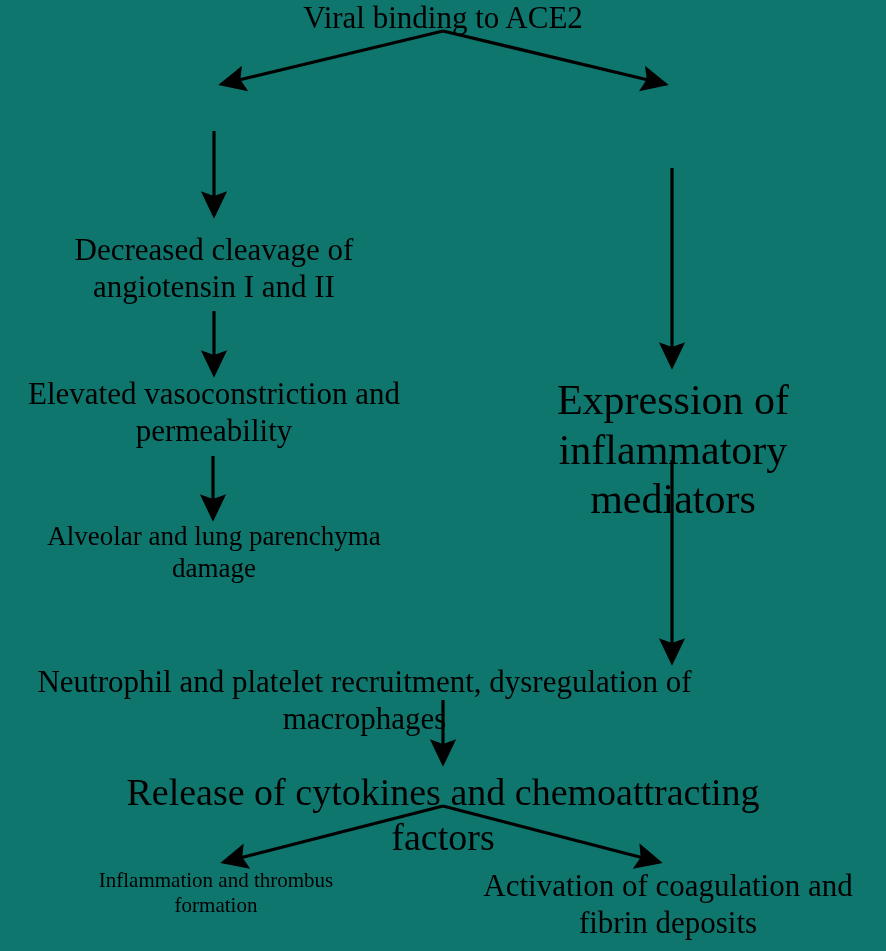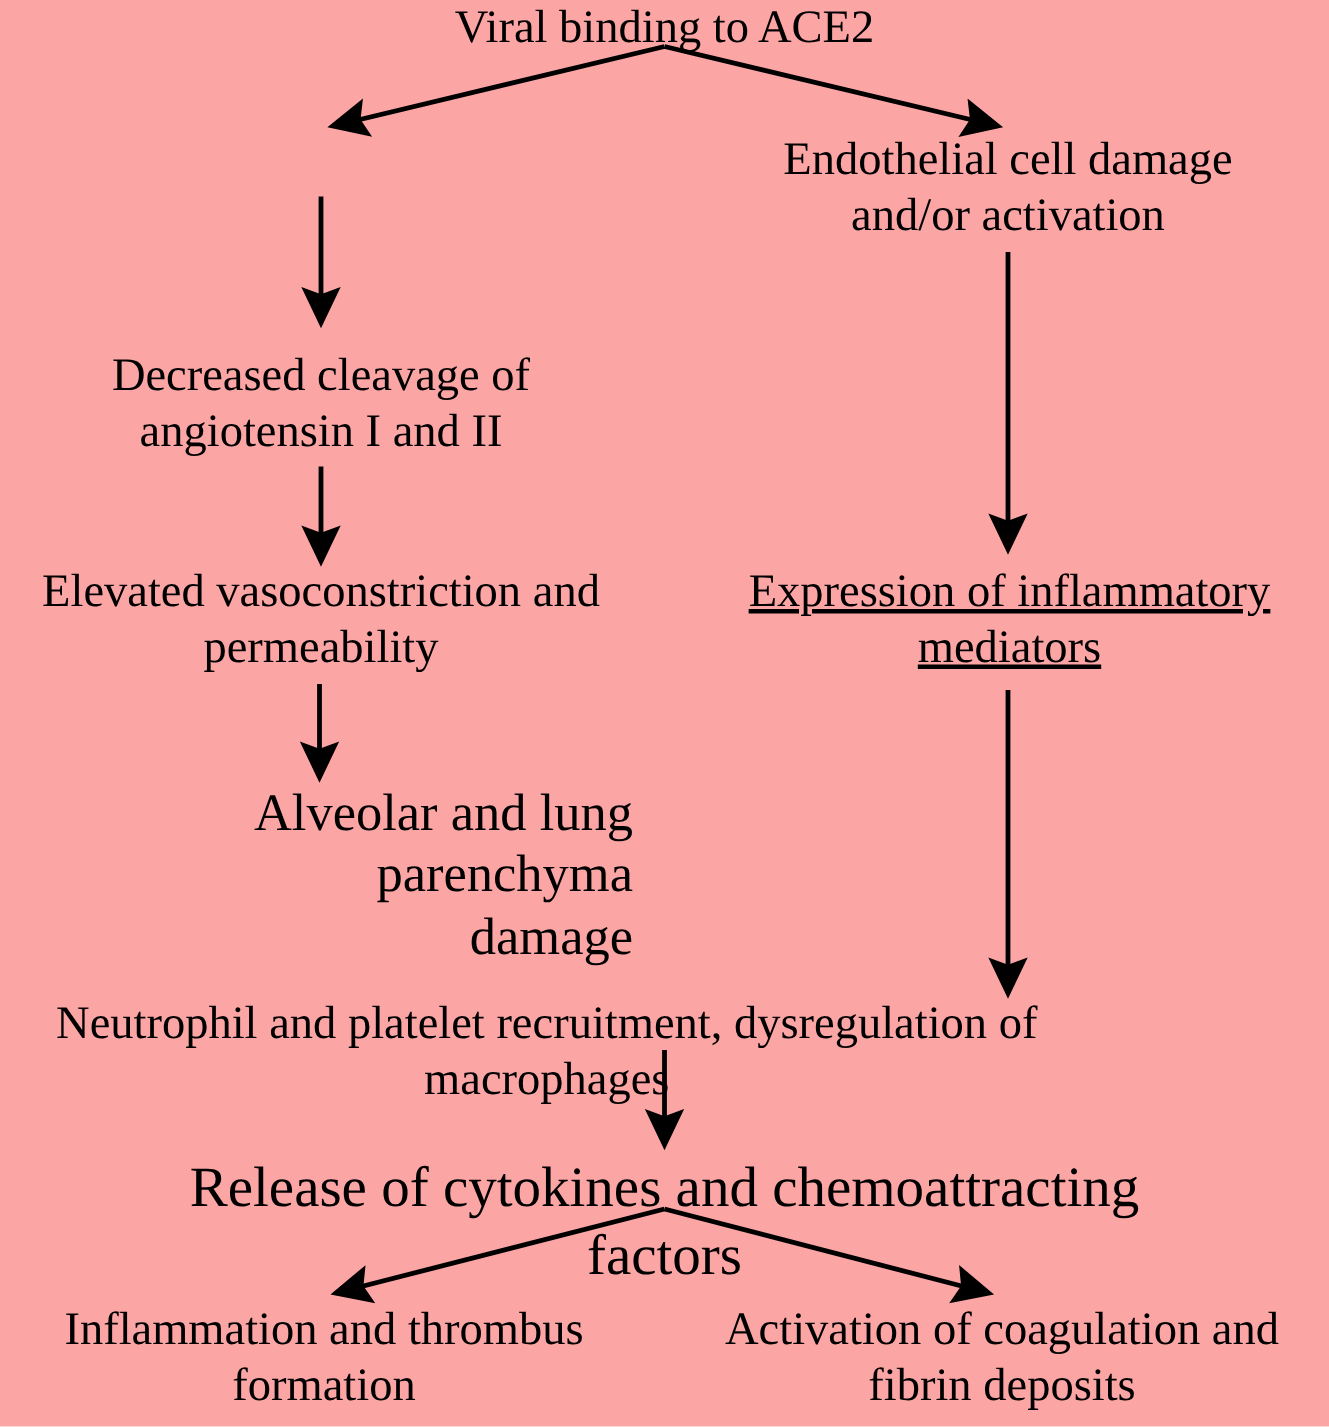--- a/index.html
+++ b/index.html
@@ -4,21 +4,21 @@
 <style>
   html, body {
     margin: 0;
     padding: 0;
     background: #ffffff;
   }
   #canvas {
     position: relative;
     width: 886px;
     height: 951px;
-    background: #fca5a5;
+    background: #0f766e;
     overflow: hidden;
     font-family: "Liberation Serif", "DejaVu Serif", serif;
     color: #000000;
   }
   #edges {
     position: absolute;
     left: 0;
     top: 0;
     width: 886px;
     height: 951px;
@@ -31,25 +31,25 @@
     color: #000000;
     white-space: pre-line;
     font-weight: 400;
   }
   
   .n-root     { left: 243px; top: 0px;   width: 400px; font-size: 31px; }
   .n-down     { left: 14px;  top: 88px;  width: 400px; font-size: 31px; }
   .n-endo     { left: 472px; top: 88px;  width: 400px; font-size: 31px; }
   .n-cleav    { left: 14px;  top: 232px; width: 400px; font-size: 31px; }
   .n-elev     { left: 6px;   top: 376px; width: 416px; font-size: 31px; }
-  .n-expr     { left: 466px; top: 376px; width: 414px; font-size: 31px; text-decoration: underline; }
-  .n-alv      { left: 6px;   top: 521px; width: 416px; font-size: 35px; text-align: right; }
+  .n-expr     { left: 466px; top: 376px; width: 414px; font-size: 42px; }
+  .n-alv      { left: 6px;   top: 521px; width: 416px; font-size: 27px; }
   .n-neut     { left: 0px;   top: 664px; width: 729px; font-size: 31px; }
   .n-rel      { left: 103px; top: 770px; width: 680px; font-size: 38px; }
-  .n-infl     { left: 12px;  top: 868px; width: 408px; font-size: 31px; }
+  .n-infl     { left: 12px;  top: 868px; width: 408px; font-size: 21px; }
   .n-coag     { left: 462px; top: 868px; width: 412px; font-size: 31px; }
 </style>
 </head>
 <body>
 
 <div id="canvas">
 
   <svg id="edges" viewBox="0 0 886 951" width="886" height="951" xmlns="http://www.w3.org/2000/svg">
     <defs>
       <marker id="arrowhead" markerWidth="9" markerHeight="9" refX="7.4" refY="4.5" orient="auto" markerUnits="strokeWidth">
@@ -74,22 +74,20 @@
     <line x1="443" y1="700" x2="443" y2="763" stroke="#000000" stroke-width="3.2" marker-end="url(#arrowhead)"></line>
 
     <line x1="443" y1="806" x2="224" y2="862" stroke="#000000" stroke-width="3.2" marker-end="url(#arrowhead)"></line>
 
     <line x1="443" y1="806" x2="659" y2="862" stroke="#000000" stroke-width="3.2" marker-end="url(#arrowhead)"></line>
   </svg>
 
   <div class="node n-root">Viral binding to ACE2</div>
 
 
-  <div class="node n-endo">Endothelial cell damage
-and/or activation</div>
 
   <div class="node n-elev">Elevated vasoconstriction and
 permeability</div>
 
   <div class="node n-cleav">Decreased cleavage of
 angiotensin I and II</div>
 
   <div class="node n-expr">Expression of inflammatory
 mediators</div>
 

